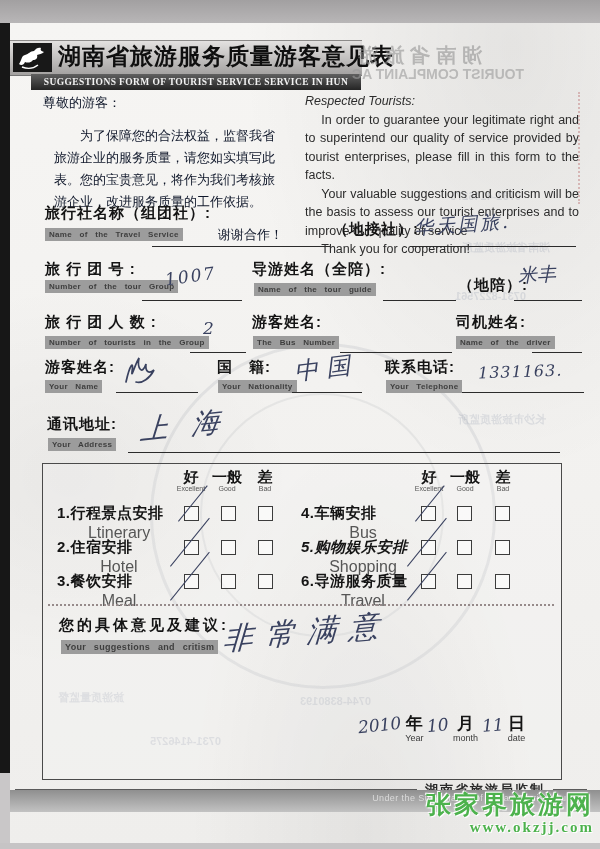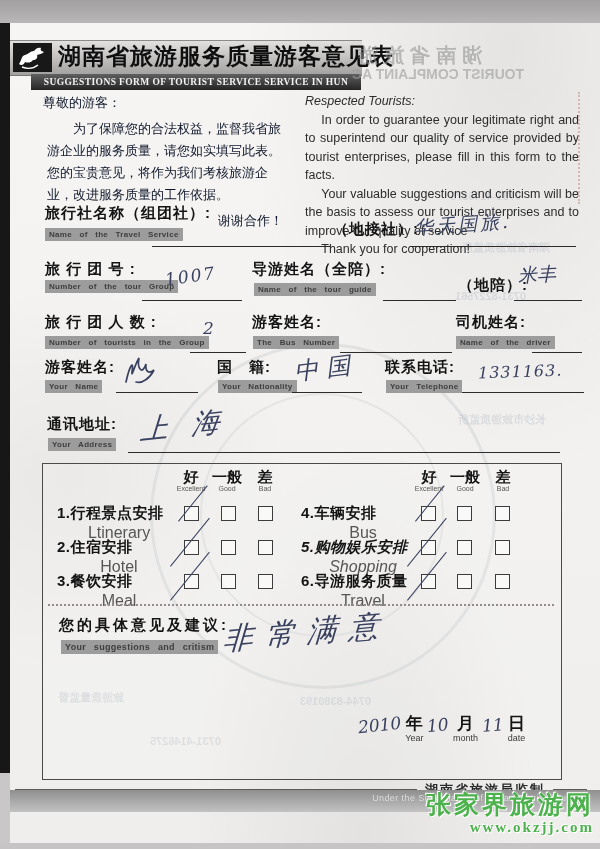--- a/index.html
+++ b/index.html
@@ -29,21 +29,21 @@
     background:linear-gradient(#606060,#242424);color:#f2f2f2;
     font-family:"Liberation Serif", serif;font-weight:700;font-size:9.5px;
     letter-spacing:.4px;line-height:16px;text-align:center;white-space:nowrap;}
   .ghost{position:absolute;transform:scaleX(-1);filter:blur(.5px);white-space:nowrap;font-weight:700;}
   .ghost-title-zh{left:352px;top:42px;font-size:20px;letter-spacing:6px;color:#8d8d8d;opacity:.55;}
   .ghost-title-en{left:352px;top:66px;font-size:14px;color:#9b9b9b;opacity:.6;}
   .ghost-frag{font-size:11px;color:#6b7894;opacity:.17;}
   
   .intro-zh{position:absolute;left:43px;top:92px;width:254px;
     font-family:"Liberation Serif", serif;font-size:13px;line-height:22px;color:#0f172a;}
-  .intro-zh .body{text-indent:2em;margin:4px;}
+  .intro-zh .body{text-indent:2em;margin:11px;}
   .intro-zh .closing{text-align:right;padding-right:14px;}
   .intro-en{position:absolute;left:305px;top:92px;width:274px;
     font-size:12.5px;line-height:18.5px;color:#2c2c2c;text-align:justify;}
   .intro-en p{margin:0;text-indent:1.3em;}
   .intro-en .sal{text-indent:0;font-style:italic;}
   .dotline-v{position:absolute;left:578px;top:92px;height:112px;border-left:2px dotted #cc9b9b;opacity:.65;}
   
   .zh-label{position:absolute;font-size:15px;font-weight:700;color:#141414;letter-spacing:1px;white-space:nowrap;}
   .chip{position:absolute;font-size:8px;font-weight:700;color:#3e3e3e;background:#9c9c9c;
     padding:2px 4px;word-spacing:5px;letter-spacing:.3px;white-space:nowrap;}
@@ -240,21 +240,21 @@
 
   <div class="item-zh" style="left:258px;top:40px;"><span>4.</span><span>车辆安排</span></div>
   <div class="item-en" style="left:258px;top:60px;">Bus</div>
   <div class="cbx" style="left:378px;top:42px;">
       <div class="tick"></div>
     </div>
   <div class="cbx" style="left:414px;top:42px;"></div>
   <div class="cbx" style="left:452px;top:42px;"></div>
 
   <div class="item-zh" style="left:258px;top:74px;font-style:italic;"><span>5.</span><span>购物娱乐安排</span></div>
-  <div class="item-en" style="left:258px;top:94px;font-style:italic;">Shopping</div>
+  <div class="item-en" style="left:258px;top:94px;">Shopping</div>
   <div class="cbx" style="left:378px;top:76px;">
       <div class="tick long"></div>
     </div>
   <div class="cbx" style="left:414px;top:76px;"></div>
   <div class="cbx" style="left:452px;top:76px;"></div>
 
   <div class="item-zh" style="left:258px;top:108px;"><span>6.</span><span>导游服务质量</span></div>
   <div class="item-en" style="left:258px;top:128px;">Travel</div>
   <div class="cbx" style="left:378px;top:110px;">
       <div class="tick long"></div>

